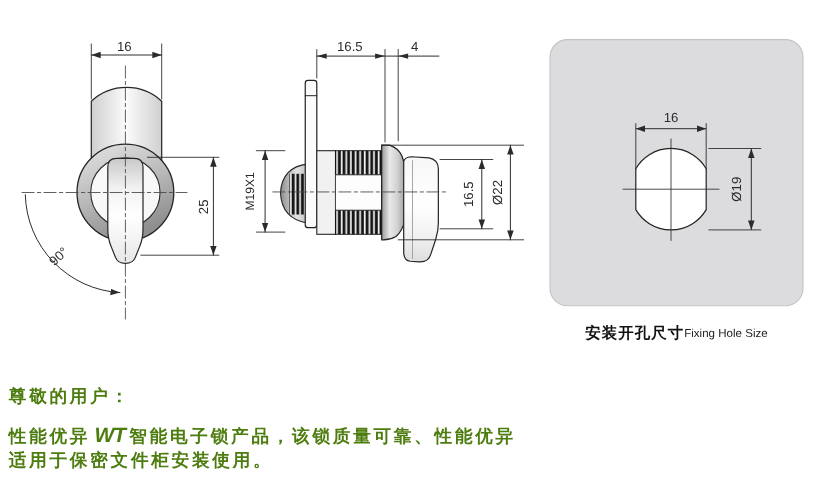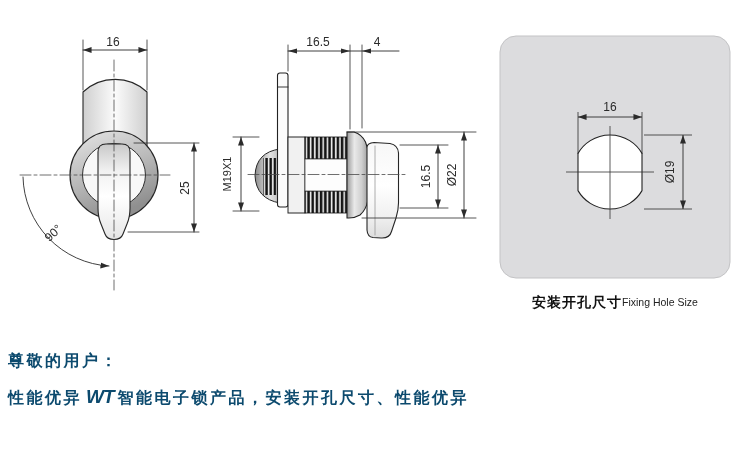--- a/index.html
+++ b/index.html
@@ -2,21 +2,21 @@
 <html><head>
 <meta charset="utf-8">
 <style>
   html,body{margin:0;padding:0;background:#ffffff;}
   .stage{position:relative;width:750px;height:458px;background:#ffffff;overflow:hidden;
          font-family:"Liberation Sans",sans-serif;}
   svg text{font-family:"Liberation Sans","DejaVu Sans",sans-serif;fill:#2b2b2b;}
   .dim{font-size:12px;}
   .caption-zh{font-size:14px;font-weight:bold;letter-spacing:1px;fill:#111;}
   .caption-en{font-size:10.5px;fill:#222;}
-  .letter{position:absolute;left:8px;top:350px;color:#0c4a6e;width:720px;}
+  .letter{position:absolute;left:8px;top:350px;color:#4d7c0f;width:720px;}
   .letter p{margin:0;font-size:16px;font-weight:bold;letter-spacing:2.5px;line-height:22px;}
   .letter .salutation{margin-bottom:14px;}
   .brand{font-style:italic;font-weight:900;font-size:19px;letter-spacing:-1px;margin:0 4px;}
 </style>
 </head>
 <body>
 
 <div class="stage">
 
 <svg width="750" height="340" viewBox="0 0 750 340">
@@ -156,16 +156,17 @@
     <text class="dim" transform="translate(674,172) rotate(-90)" text-anchor="middle">Ø19</text>
 
     <text class="caption-zh" x="532" y="307">安装开孔尺寸</text>
     <text class="caption-en" x="622" y="306">Fixing Hole Size</text>
   </g>
 </svg>
 
 
 <div class="letter">
   <p class="salutation">尊敬的用户：</p>
-  <p><span>性能优异</span><span class="brand">WT</span><span>智能电子锁产品，安装开孔尺寸、性能优异</span></p>
+  <p><span>性能优异</span><span class="brand">WT</span><span>智能电子锁产品，该锁质量可靠、性能优异</span></p>
+  <p>适用于保密文件柜安装使用。</p>
 </div>
 
 </div>
 
 </body></html>

